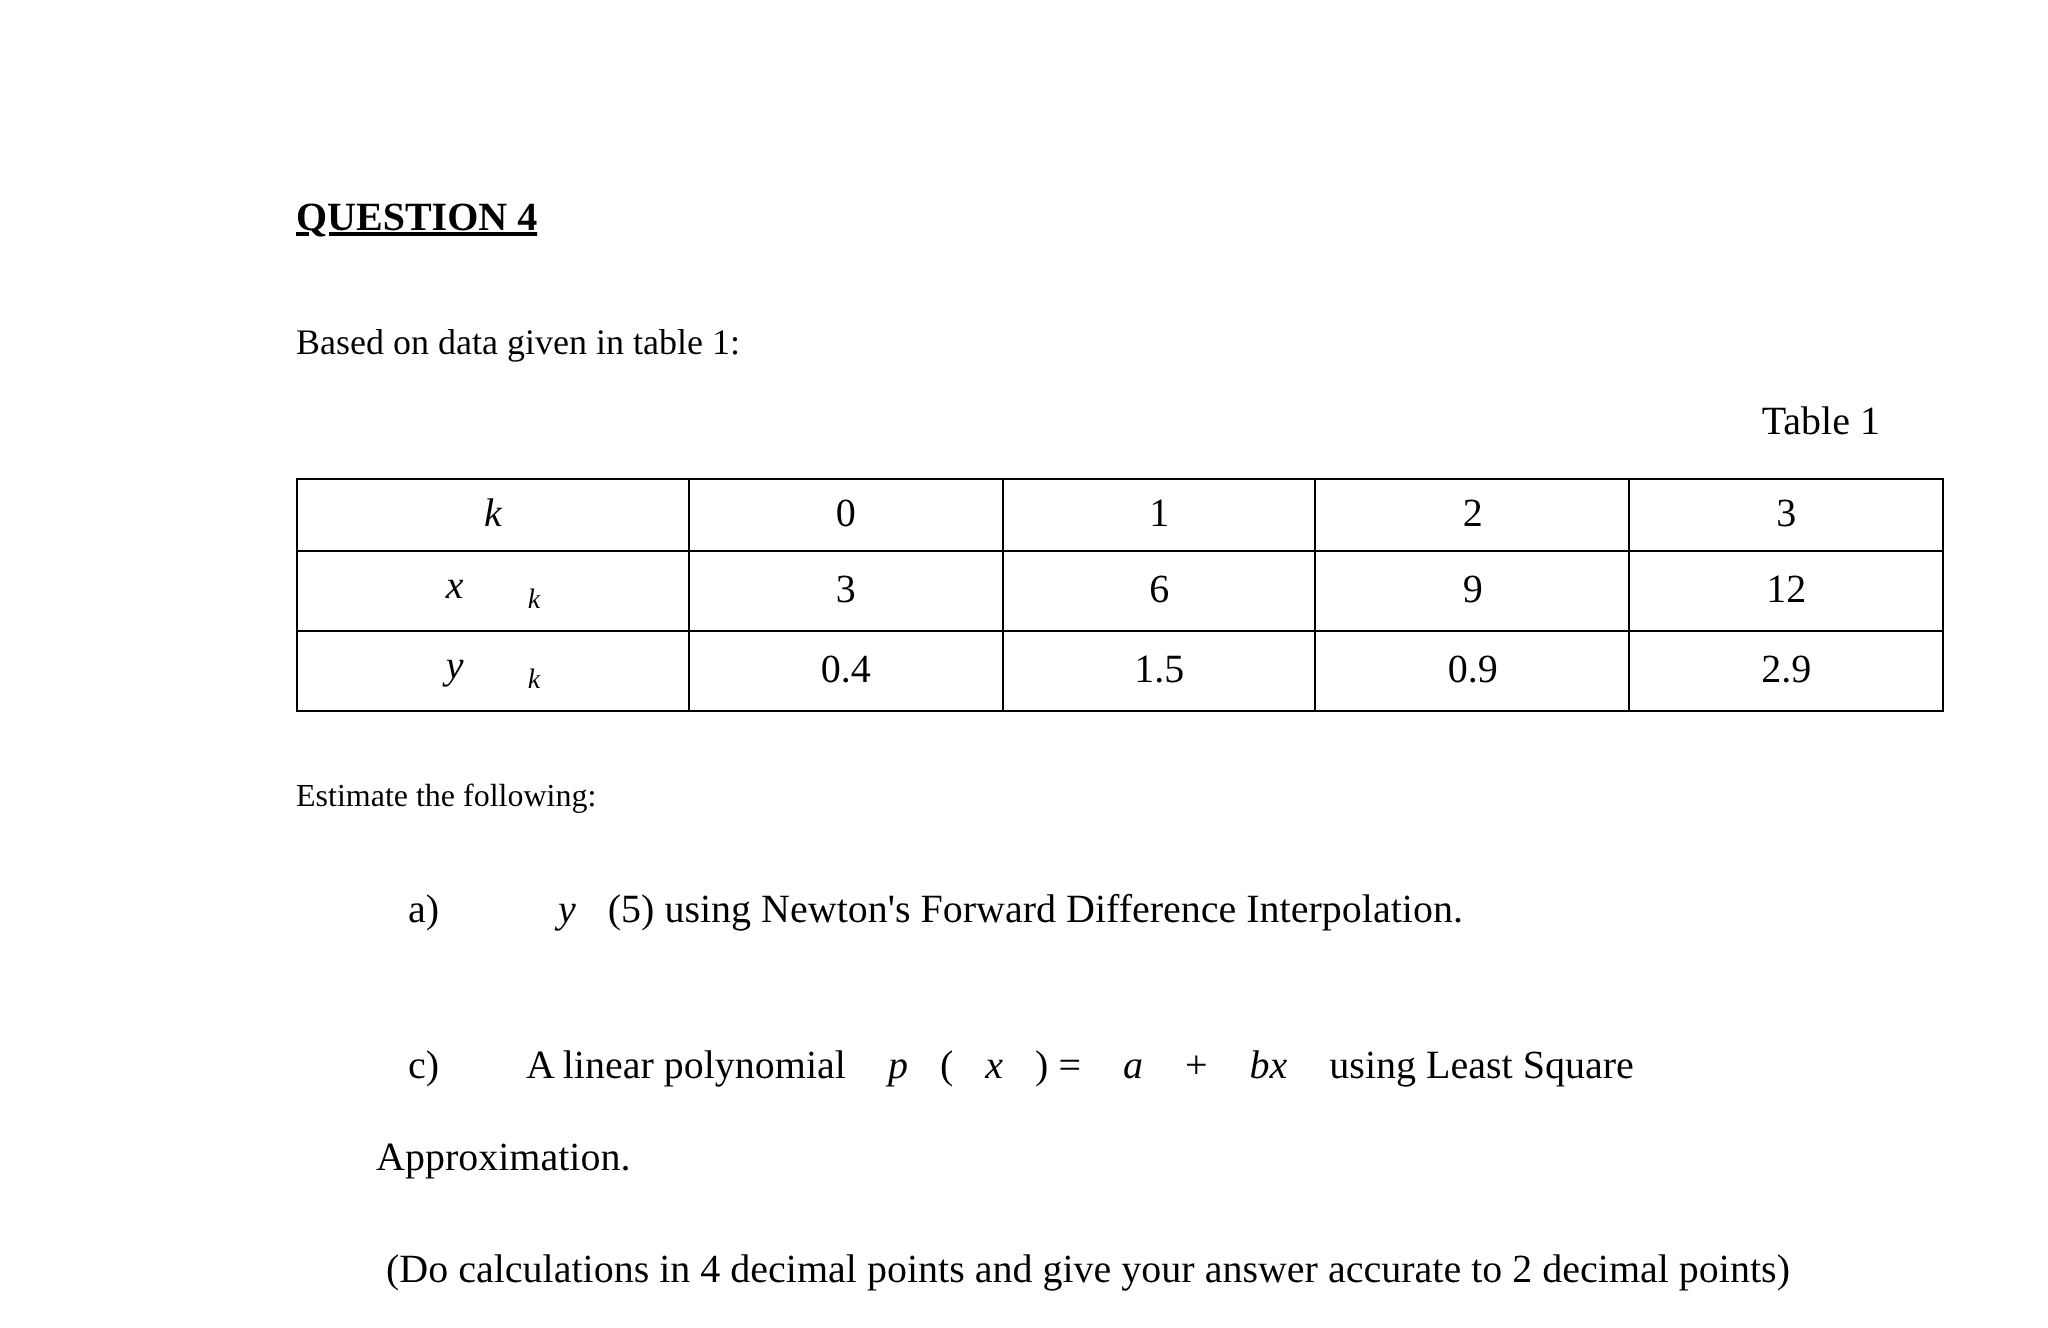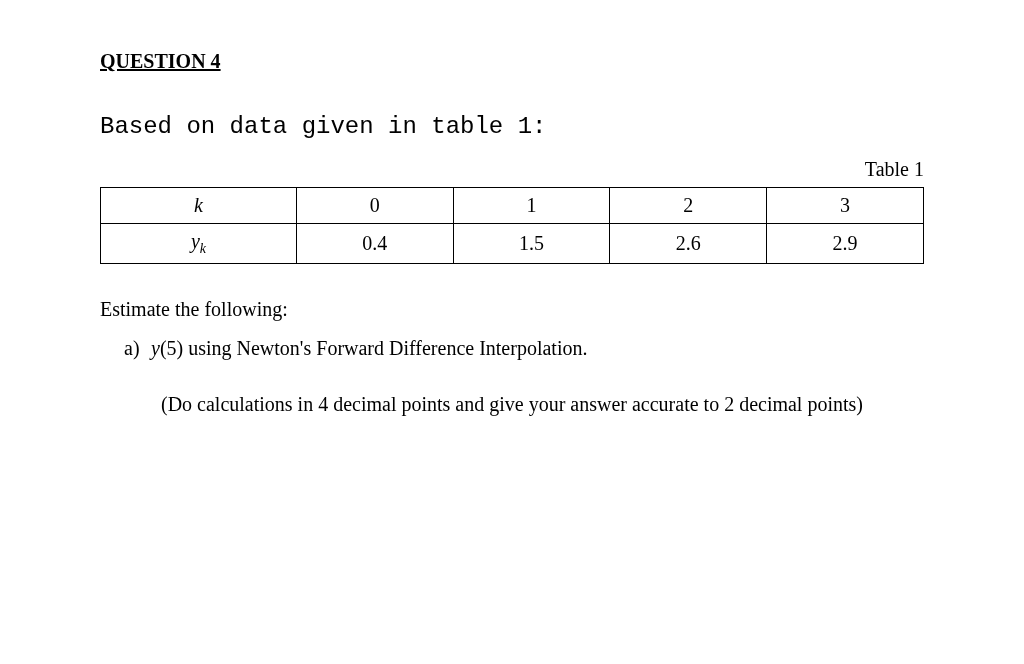--- a/index.html
+++ b/index.html
@@ -1,38 +1,37 @@
 <!DOCTYPE html>
 <html><head>
   <meta charset="utf-8">
   <style>
     * {
-      margin: 0;
+      margin: 16px;
       padding: 0;
       box-sizing: border-box;
     }
     body {
       width: 1024px;
       height: 664px;
       background: #ffffff;
       font-family: "Times New Roman", Times, serif;
       color: #000000;
       padding: 50px 100px 50px 100px;
       font-size: 20px;
     }
     .question-title {
       font-weight: bold;
       text-decoration: underline;
       font-size: 20px;
       margin-bottom: 40px;
     }
     .intro-text {
       margin-bottom: 18px;
-      font-size: 24px;
-      font-family: Liberation Mono, monospace;
+      font-size: 18px;
     }
     .table-caption {
       text-align: right;
       margin-bottom: 6px;
       font-size: 20px;
     }
     table {
       width: 100%;
       border-collapse: collapse;
       margin-bottom: 34px;
@@ -61,21 +60,21 @@
     .italic {
       font-style: italic;
     }
     .sub {
       font-style: italic;
       vertical-align: sub;
       font-size: 0.7em;
     }
     .estimate-text {
       margin-bottom: 12px;
-      font-size: 20px;
+      font-size: 16px;
     }
     .list {
       padding-left: 24px;
     }
     .list-item {
       margin-bottom: 12px;
       font-size: 20px;
       line-height: 1.5;
     }
     .list-label {
@@ -100,31 +99,42 @@
 <table>
   <tbody>
       <tr>
     <td><span class="italic">k</span></td>
     <td>0</td>
     <td>1</td>
     <td>2</td>
     <td>3</td>
   </tr>
   <tr>
+    <td><span class="italic">x</span><span class="sub">k</span></td>
+    <td>3</td>
+    <td>6</td>
+    <td>9</td>
+    <td>12</td>
+  </tr>
+  <tr>
     <td><span class="italic">y</span><span class="sub">k</span></td>
     <td>0.4</td>
     <td>1.5</td>
-    <td>2.6</td>
+    <td>0.9</td>
     <td>2.9</td>
   </tr>
 </tbody>
   </table>
 
 <div class="estimate-text">Estimate the following:</div>
 
 <div class="list">
   <div class="list-item">
     <span class="list-label">a)</span>
     <span><span class="italic">y</span>(5)  using Newton's Forward Difference Interpolation.</span>
   </div>
+  <div class="list-item">
+    <span class="list-label">c)</span>
+    <span>A linear polynomial <span class="italic">p</span>(<span class="italic">x</span>) = <span class="italic">a</span> + <span class="italic">bx</span>  using Least Square Approximation.</span>
+  </div>
 </div>
 
 <div class="note">(Do calculations in 4 decimal points and give your answer accurate to 2 decimal points)</div>
 
 </body></html>

